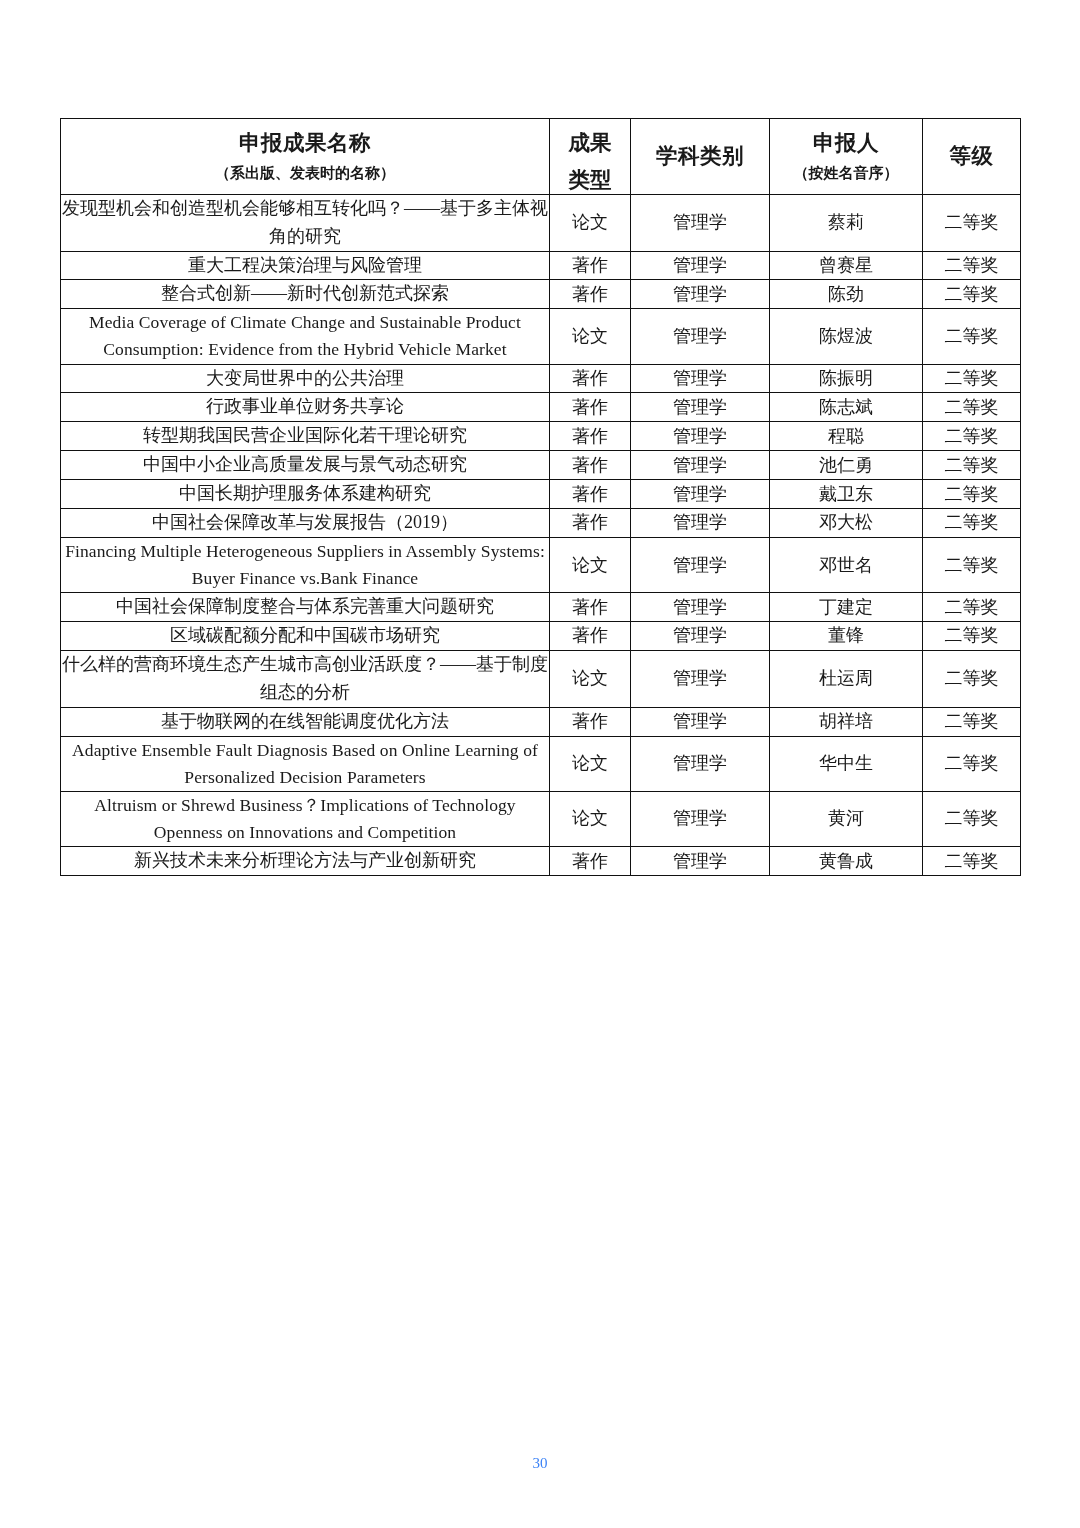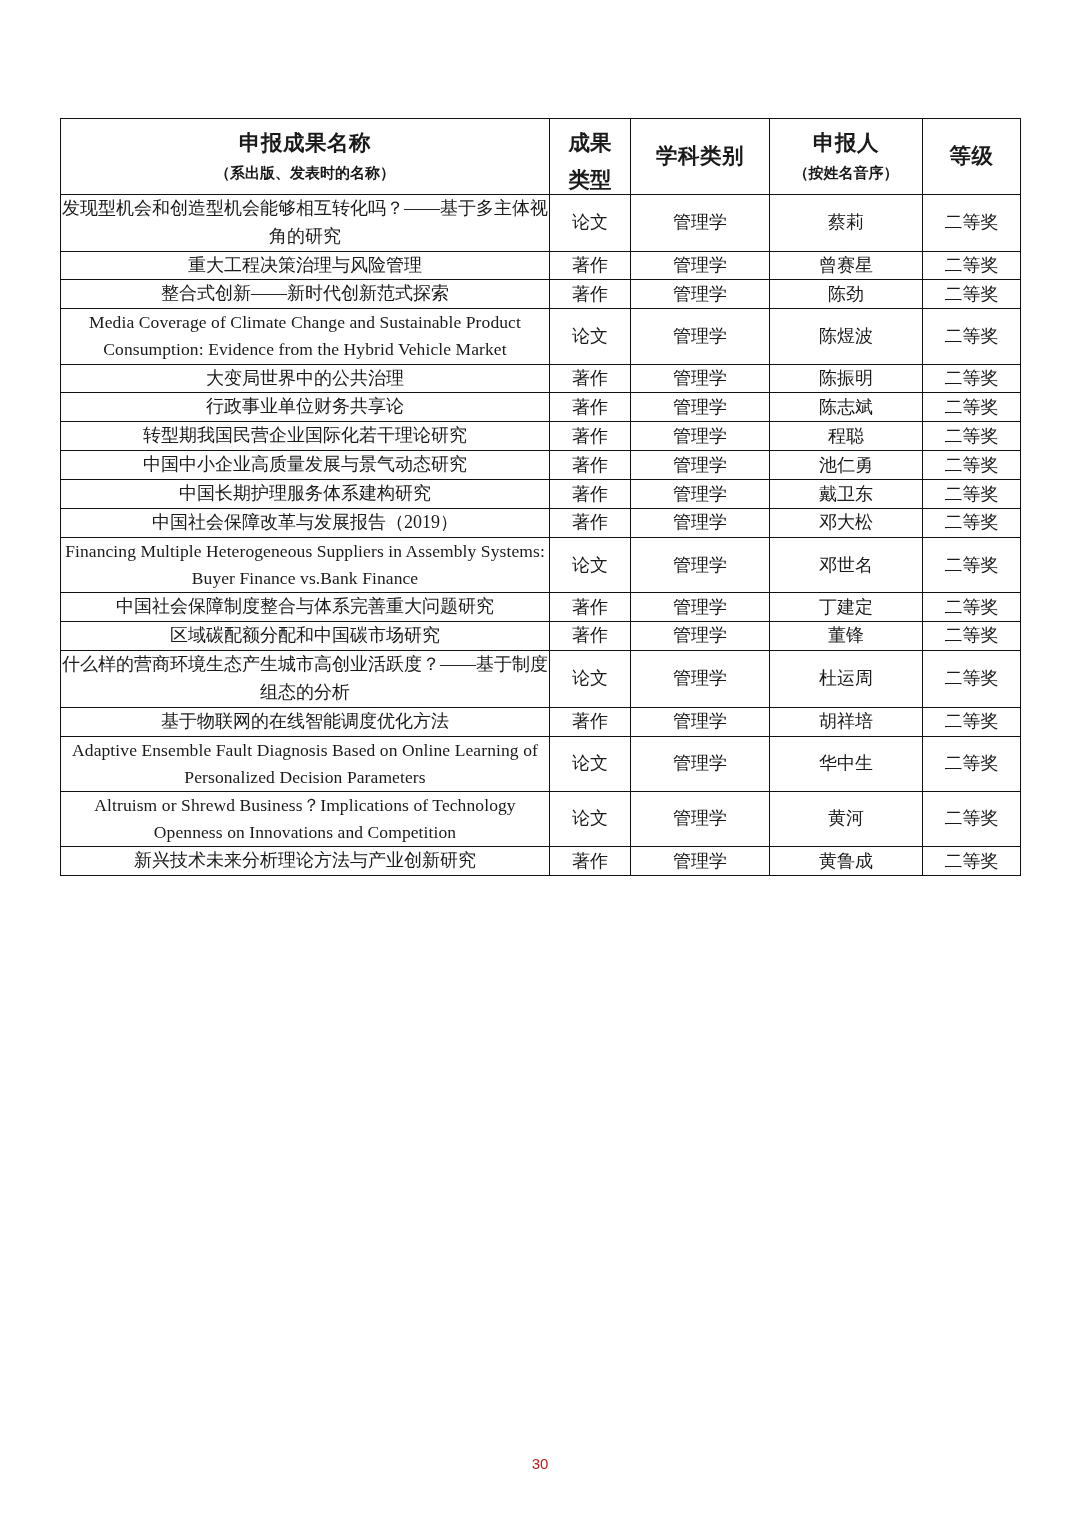--- a/index.html
+++ b/index.html
@@ -85,22 +85,22 @@
     text-align: center;
     padding: 10px 4px;
   }
   .page-number {
     position: absolute;
     left: 0;
     right: 0;
     bottom: 56px;
     text-align: center;
     font-size: 15px;
-    color: #b91c1c;
-    font-family: Liberation Sans, sans-serif;
+    color: #3b82f6;
+    font-family: Liberation Serif, serif;
   }
 </style>
 </head>
 <body>
 
 <div class="page">
 
   <table class="award-table">
     <colgroup>
       <col class="c-title">

